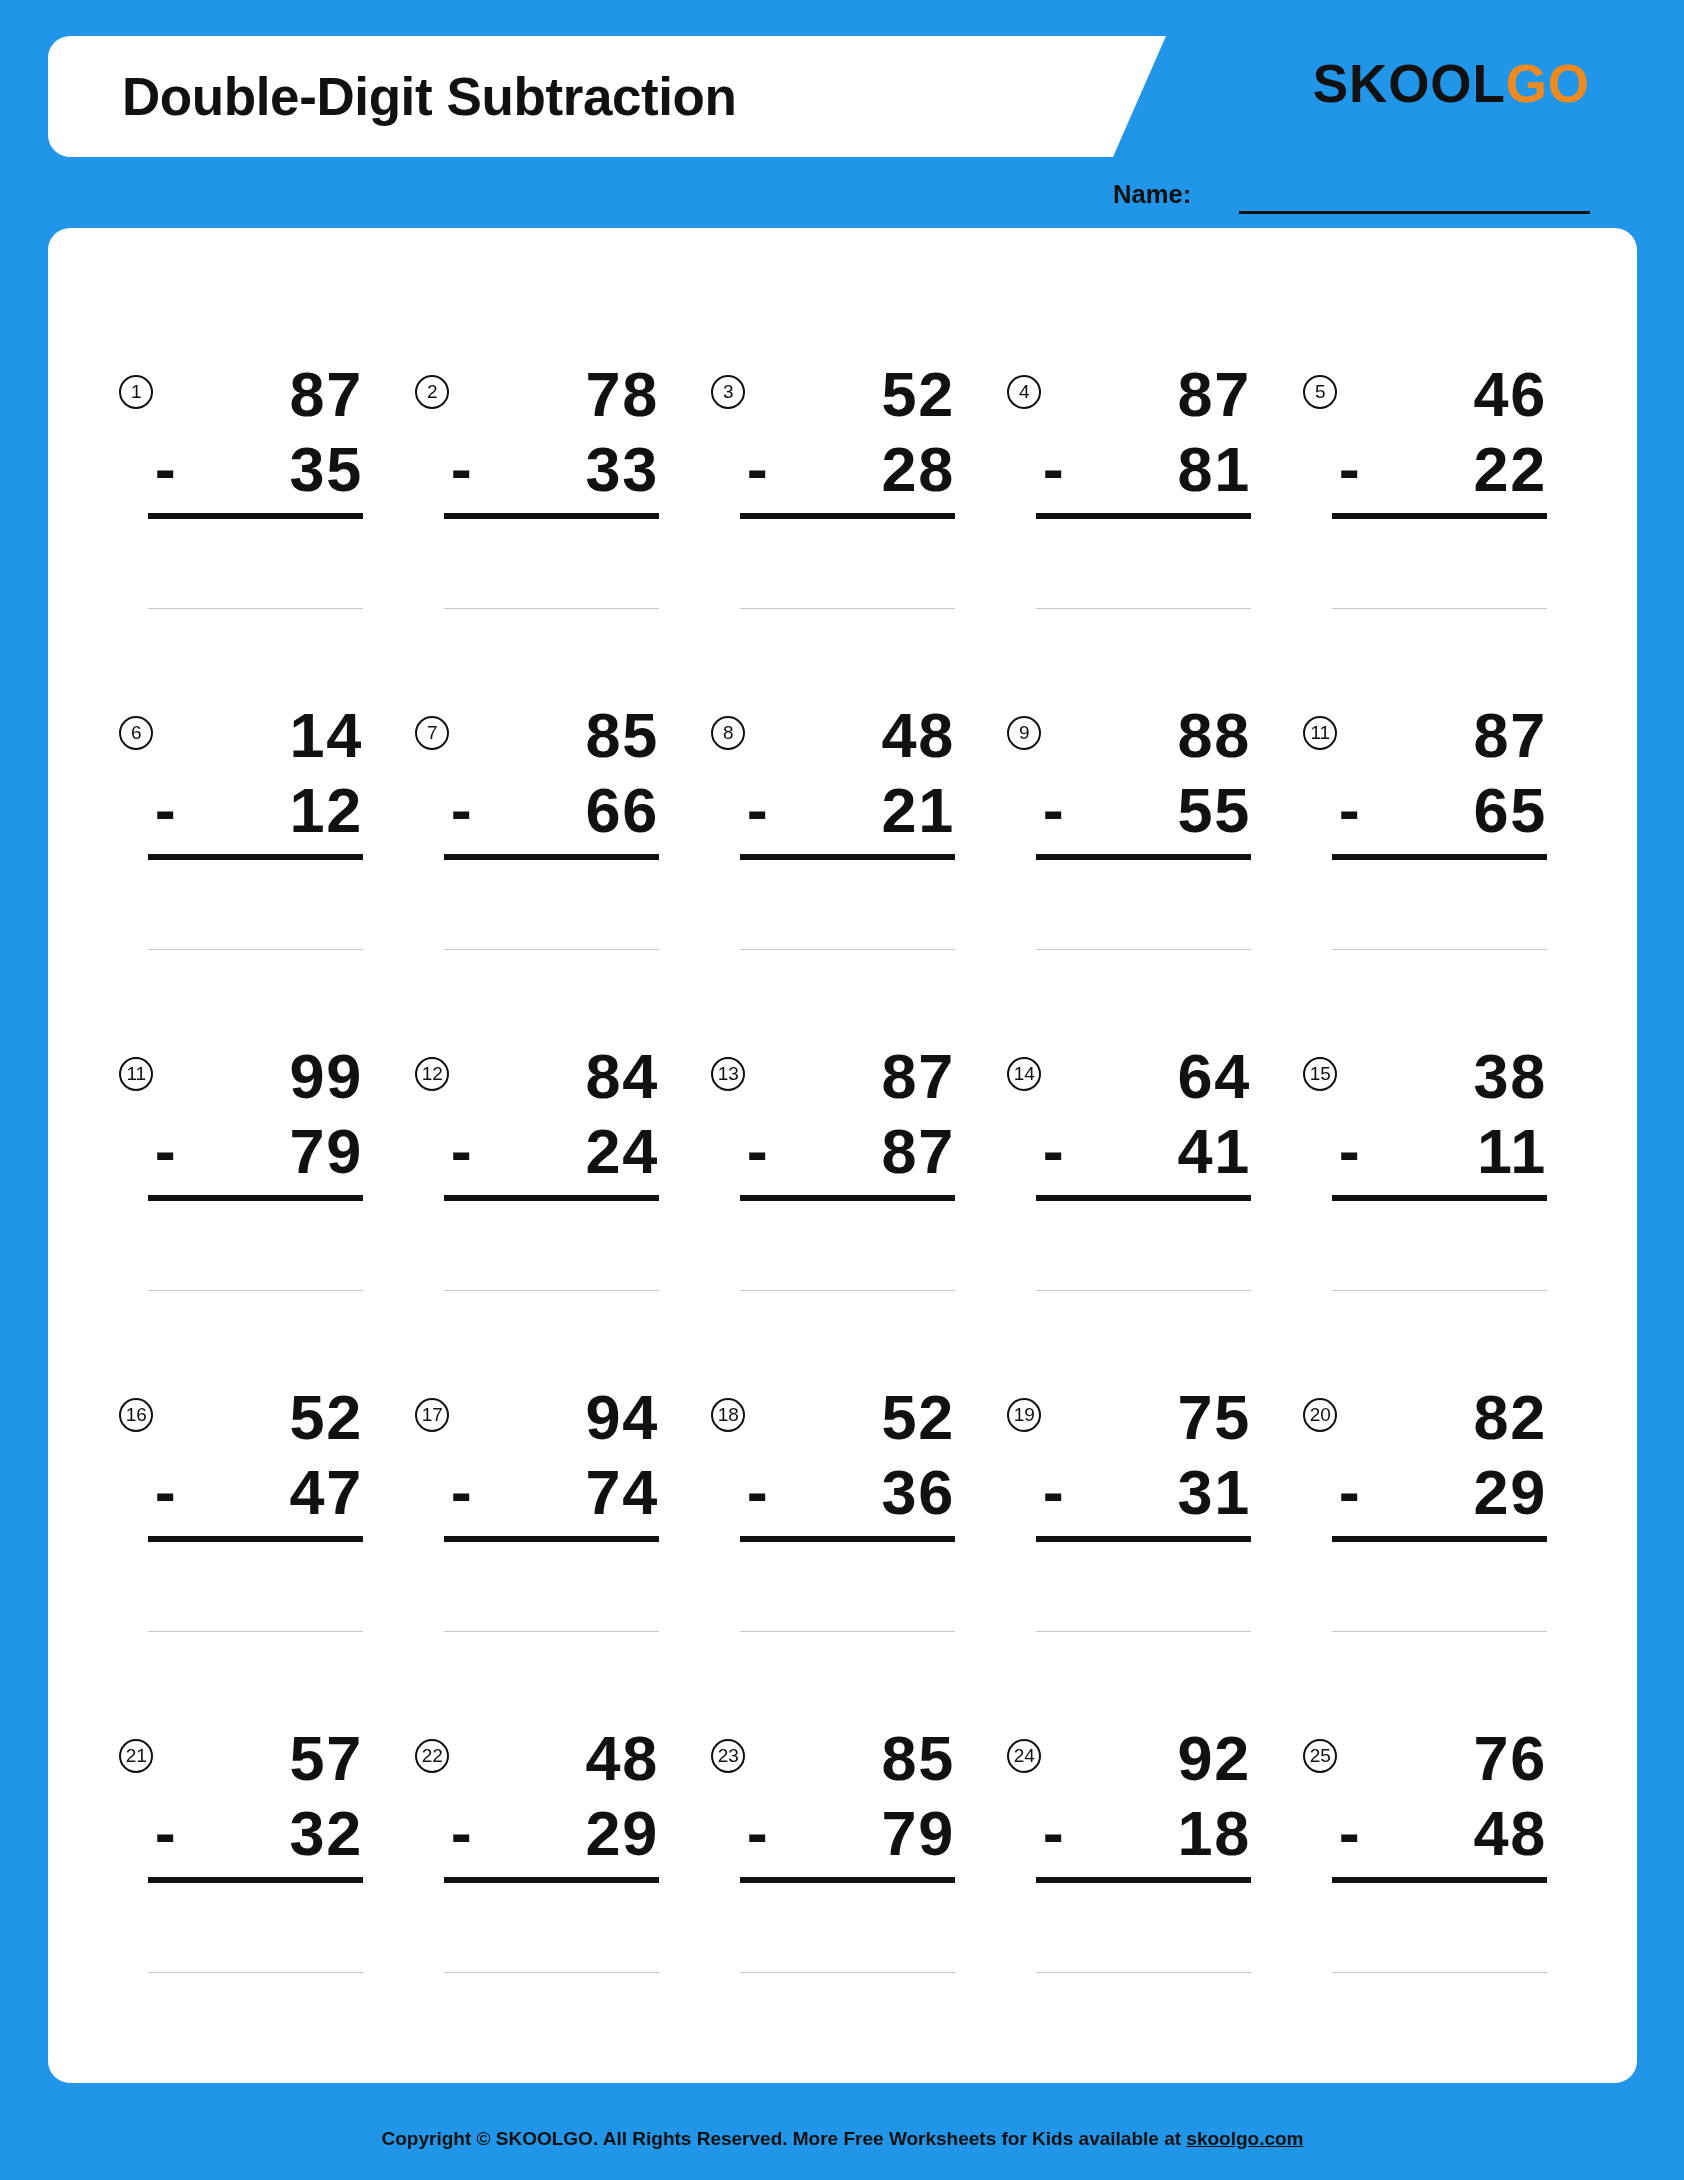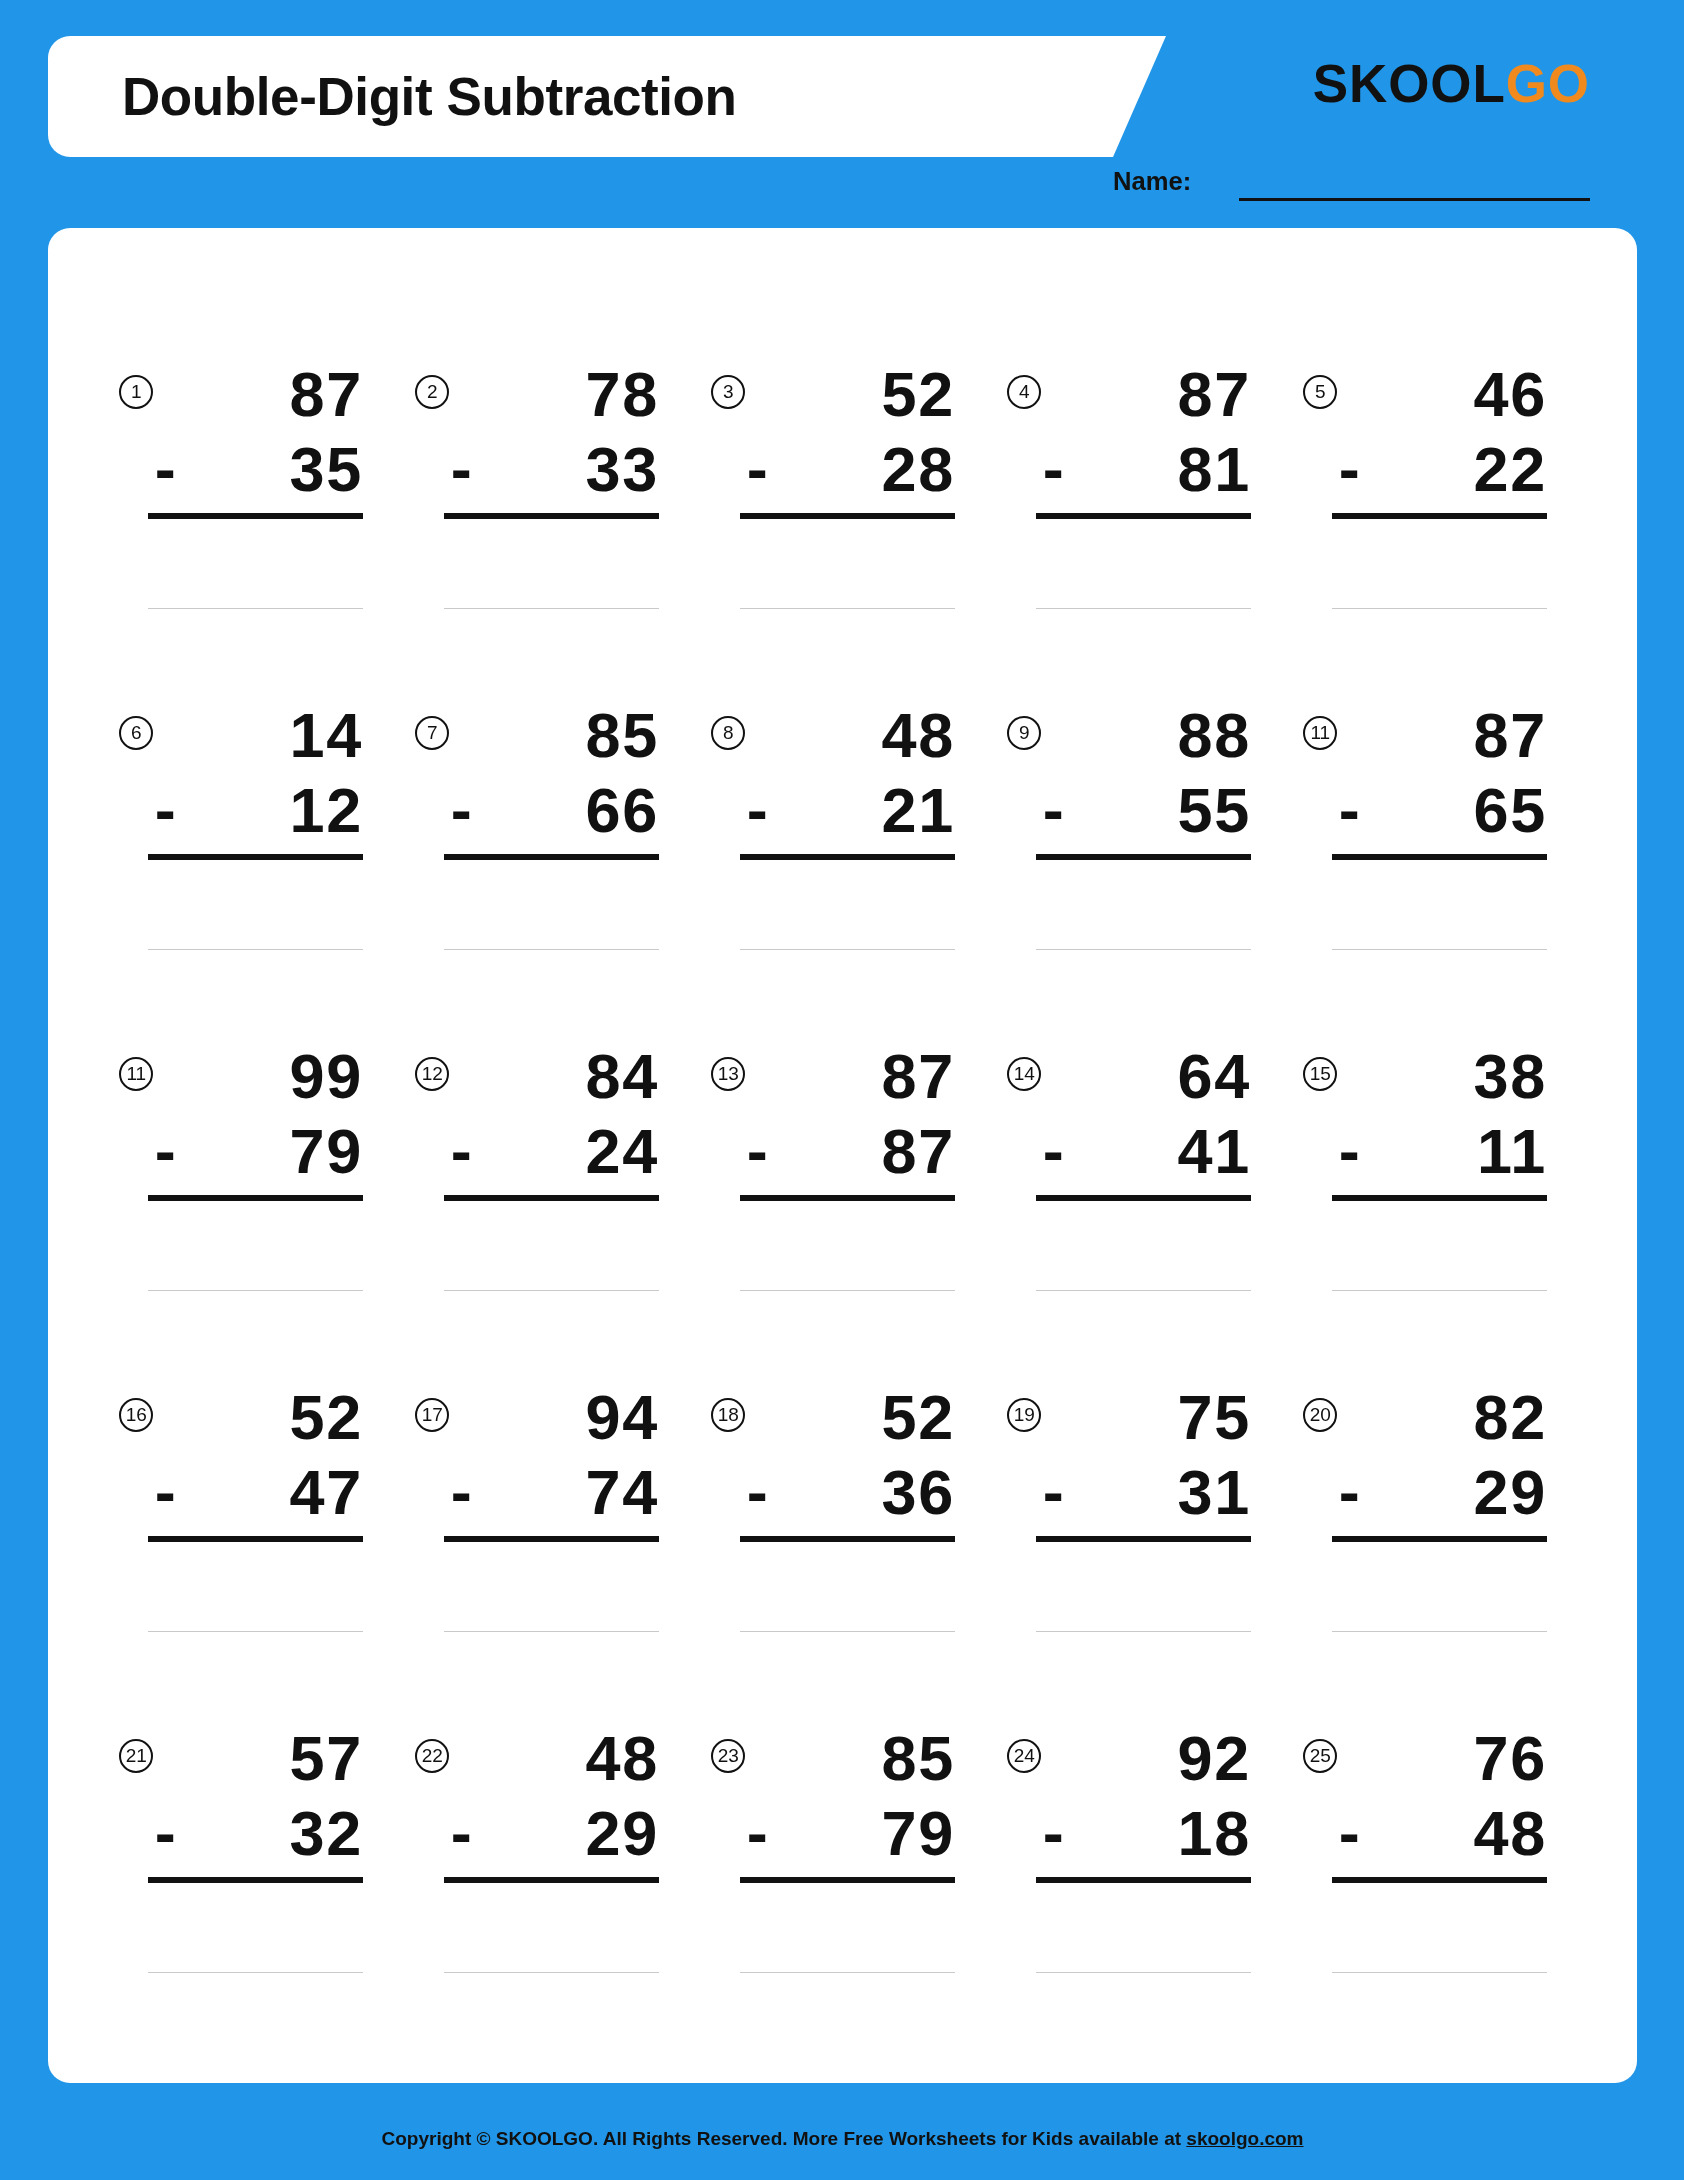--- a/index.html
+++ b/index.html
@@ -69,21 +69,21 @@
     font-weight: bold;
     letter-spacing: 0.9px;
     white-space: nowrap;
   }
   .brand .b-skool { color: #111111; }
   .brand .b-go { color: #f08a1e; }
 
   .name-row {
     position: absolute;
     right: 95px;
-    top: 167px;
+    top: 180px;
     width: 477px;
     height: 39px;
   }
   .name-label {
     position: absolute;
     left: 0;
     top: 0;
     font-size: 25.6px;
     font-weight: bold;
     color: #111111;

